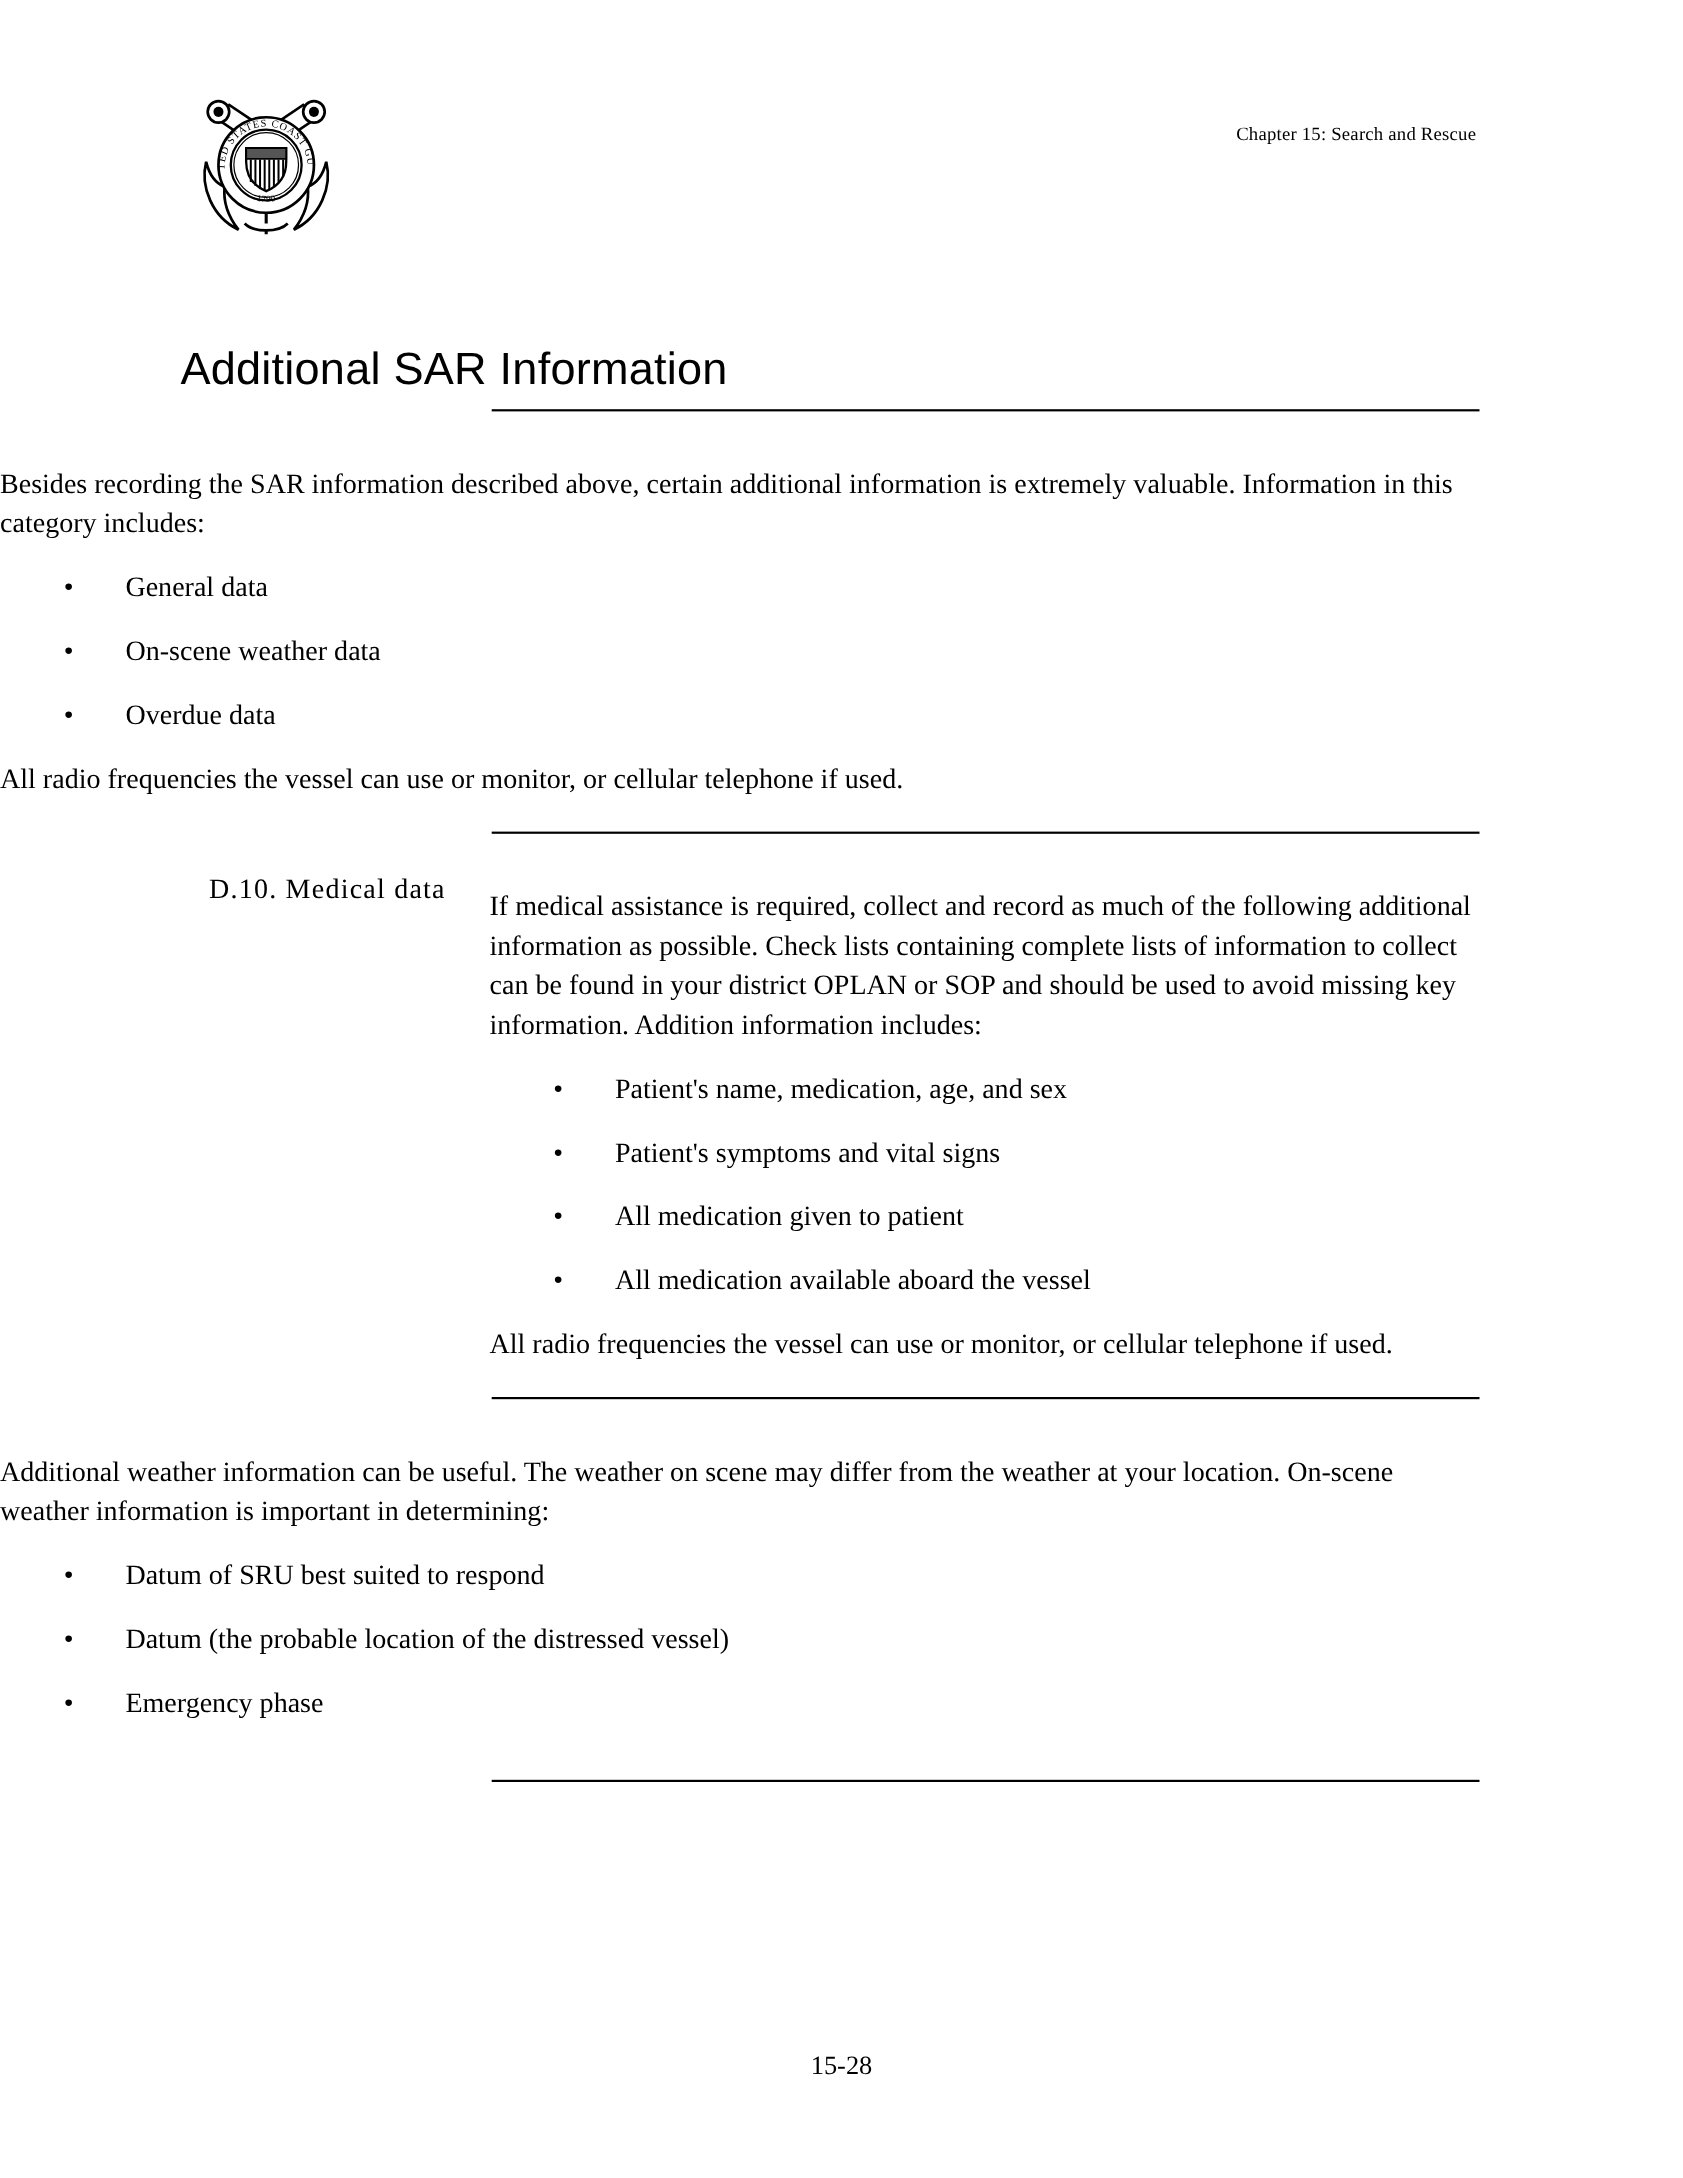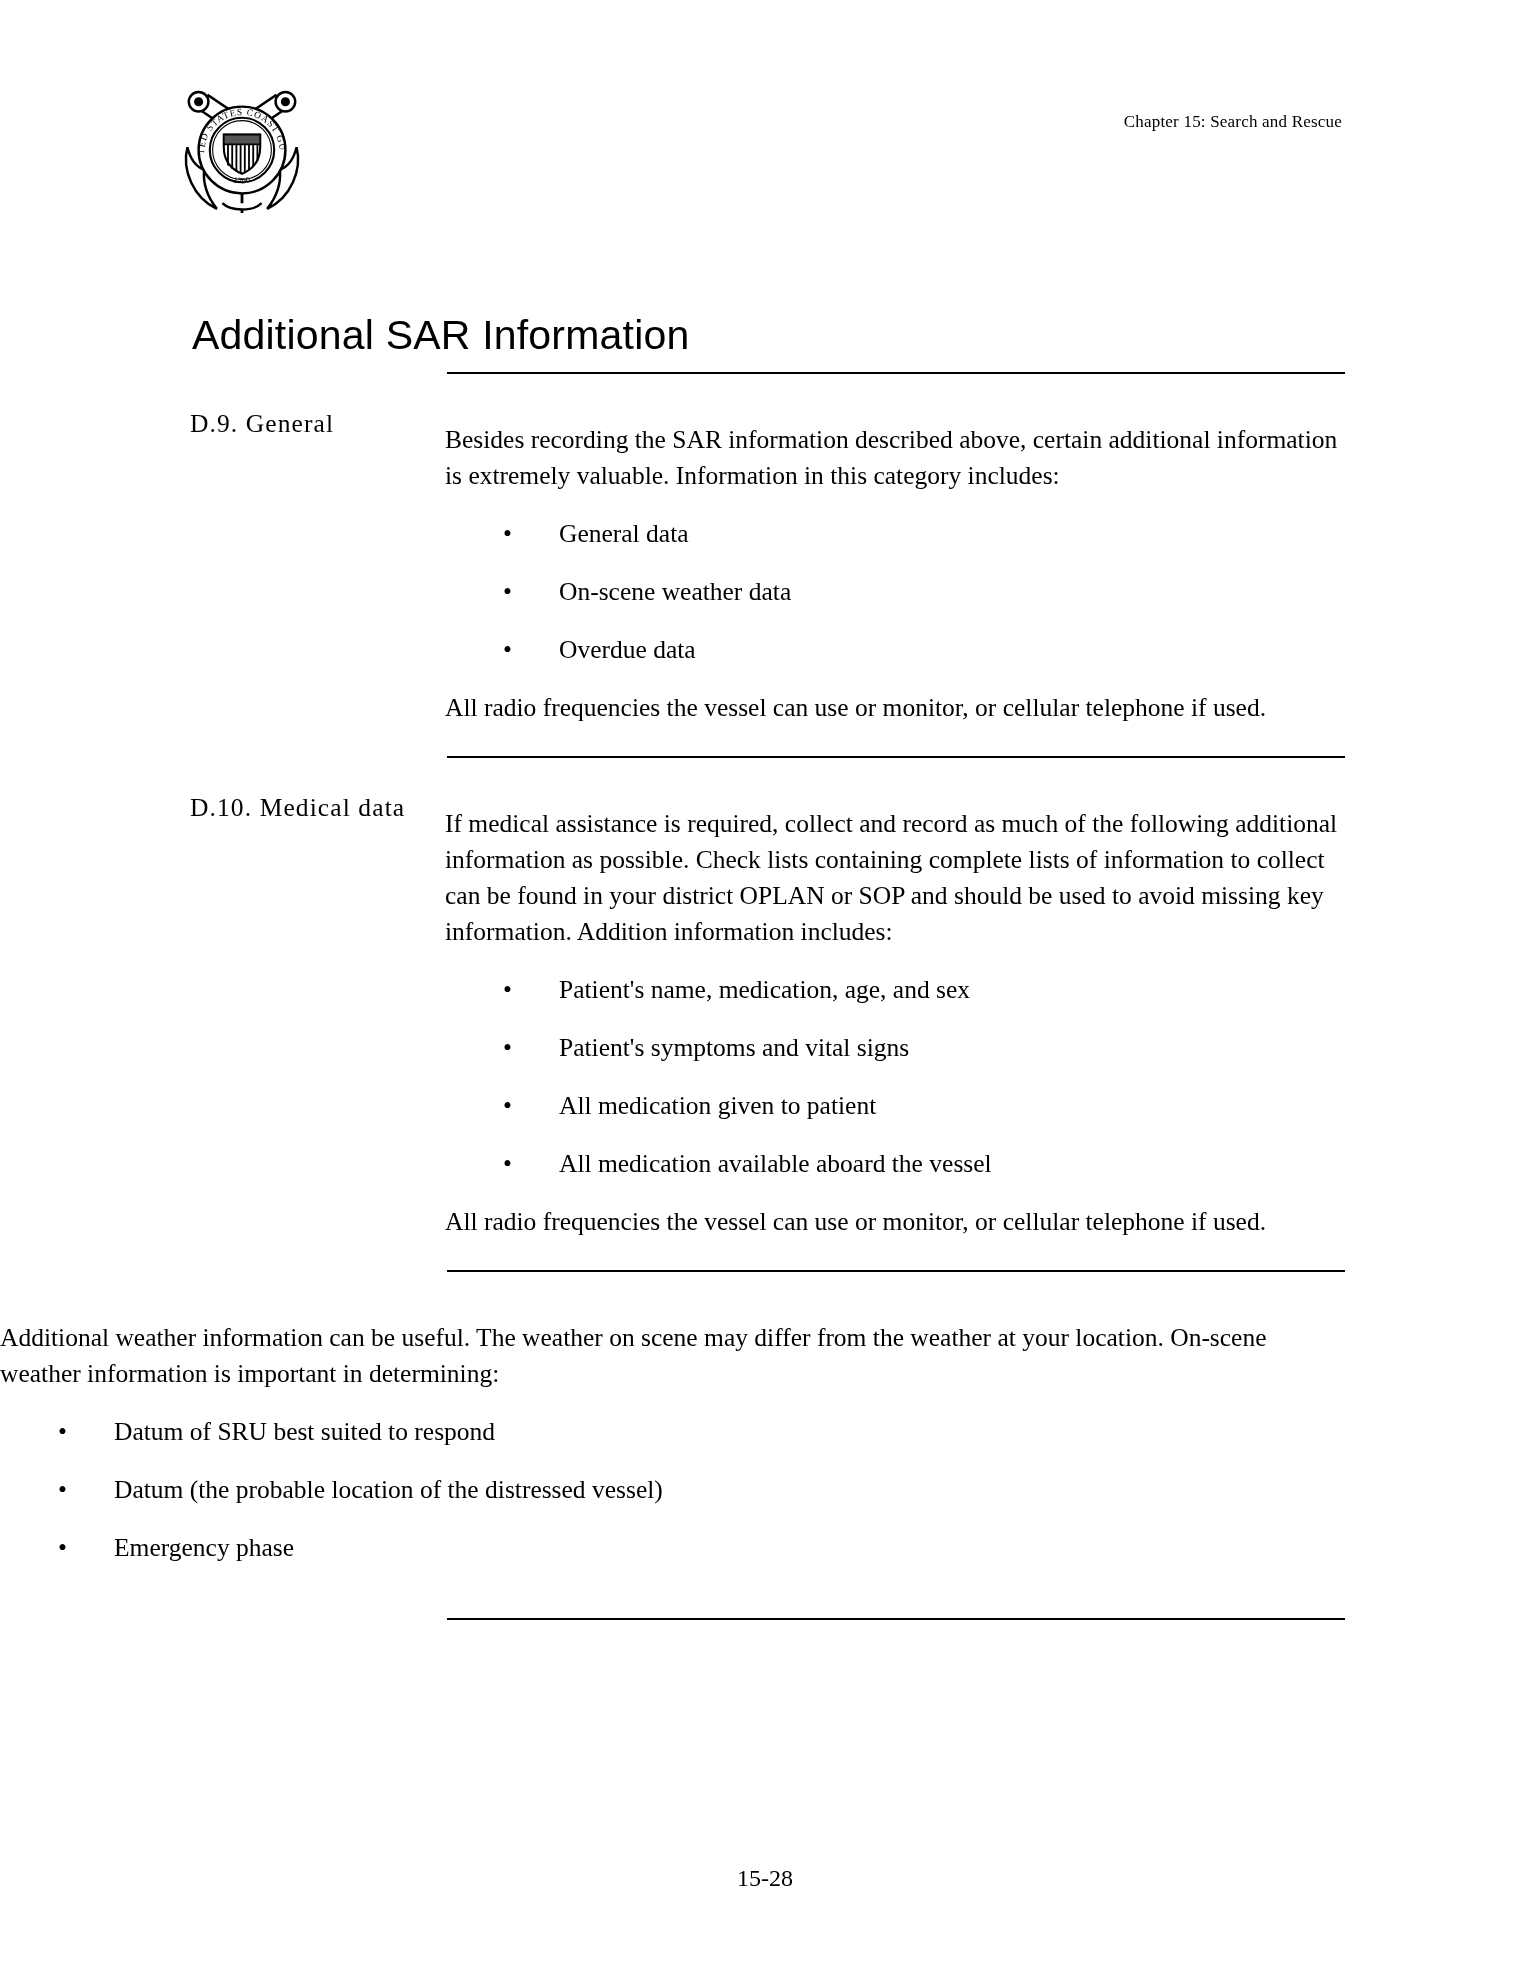--- a/index.html
+++ b/index.html
@@ -39,21 +39,21 @@
     top: 42px;
     font-size: 17px;
     letter-spacing: 0.2px;
     white-space: nowrap;
     font-family: "Liberation Serif", "DejaVu Serif", serif;
   }
 
   
   .page-title {
     position: absolute;
-    left: 192px;
+    left: 164px;
     top: 285px;
     font-family: "Liberation Sans", "DejaVu Sans", sans-serif;
     font-size: 41px;
     font-weight: 400;
     letter-spacing: 0.2px;
     white-space: nowrap;
   }
 
   
   .content {
@@ -191,21 +191,20 @@
     <div class="header-title">Chapter 15:  Search and Rescue</div>
   </div>
 
   <h1 class="page-title">Additional SAR Information</h1>
 
   <div class="content">
 
     <div class="rule"></div>
 
     <div class="section sec-gap-bottom">
-      <div class="sec-label">D.9.  General</div>
       <div class="sec-body">
         <p class="para">Besides recording the SAR information described above, certain additional information is extremely valuable. Information in this category includes:</p>
         <ul class="bullets">
           <li>
             <span class="bullet-dot">•</span>
             <span>General data</span>
           </li>
           <li>
             <span class="bullet-dot">•</span>
             <span>On-scene weather data</span>

